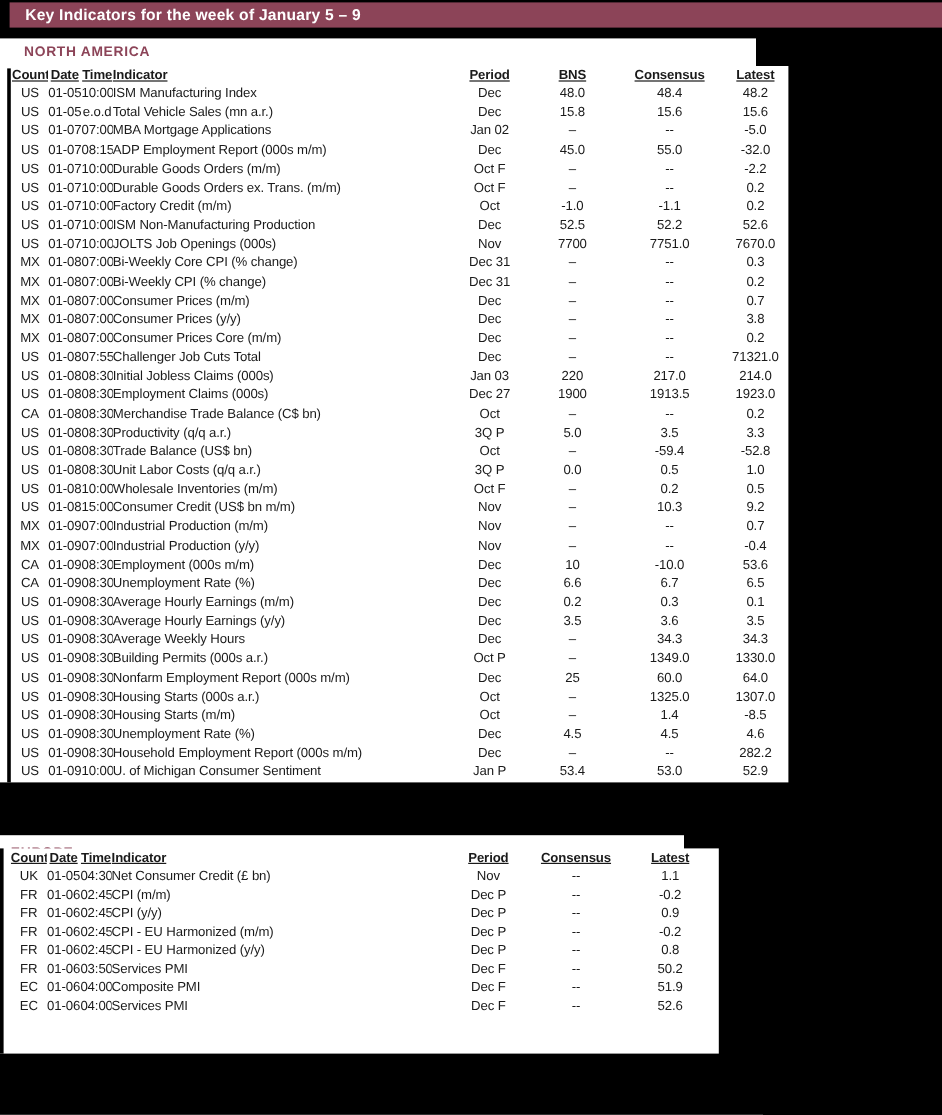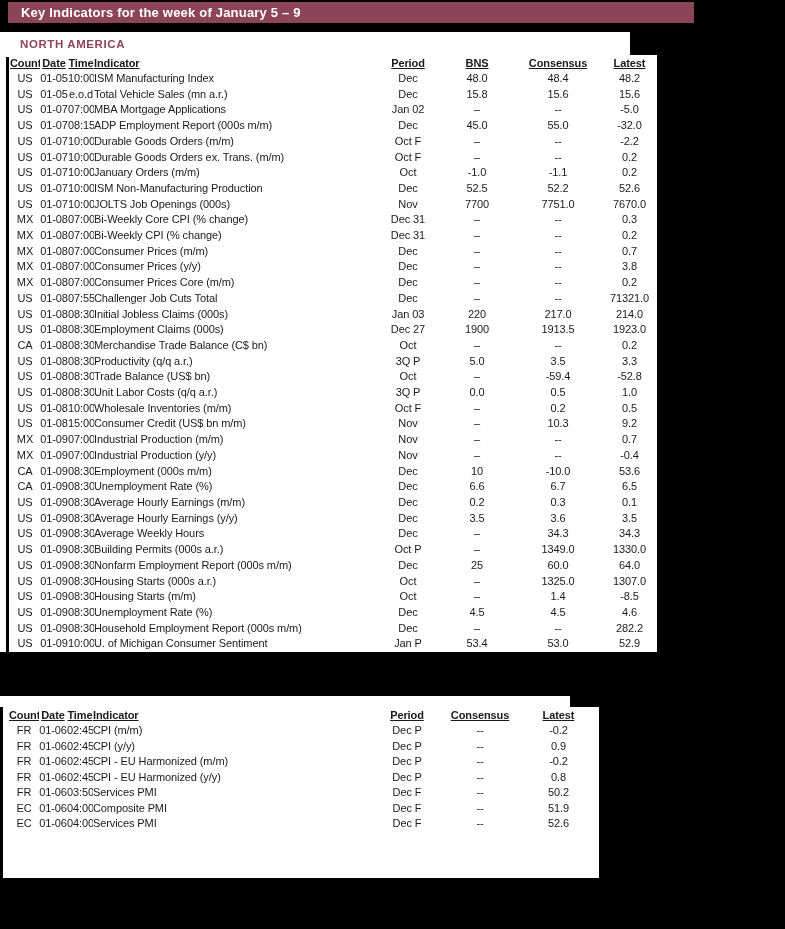--- a/index.html
+++ b/index.html
@@ -10,21 +10,21 @@
     --table-text:#1a1a1a;
   }
   html,body{margin:0;padding:0;}
   body{
     width:785px;height:929px;
     background:var(--page-bg);
     font-family:"Liberation Sans",sans-serif;
     position:relative;overflow:hidden;
   }
   .banner{
-    position:absolute;left:8px;top:2px;width:686px;height:21px;
+    position:absolute;left:8px;top:2px;width:777px;height:21px;
     background:var(--banner-bg);
     color:#ffffff;font-size:13px;font-weight:bold;letter-spacing:0.2px;
     line-height:21px;padding-left:13px;box-sizing:border-box;
     white-space:nowrap;
   }
   .band{
     position:absolute;left:0;background:var(--panel-bg);
     color:var(--section-text);font-weight:bold;font-size:11.5px;
     letter-spacing:0.6px;display:flex;align-items:center;
     padding-left:9px;box-sizing:border-box;white-space:nowrap;
@@ -152,21 +152,21 @@
           <td>Durable Goods Orders ex. Trans. (m/m)</td>
           <td>Oct F</td>
           <td>–</td>
           <td>--</td>
           <td>0.2</td>
         </tr>
         <tr>
           <td>US</td>
           <td>01-07</td>
           <td>10:00</td>
-          <td>January Orders (m/m)</td>
+          <td>Factory Credit (m/m)</td>
           <td>Oct</td>
           <td>-1.0</td>
           <td>-1.1</td>
           <td>0.2</td>
         </tr>
         <tr>
           <td>US</td>
           <td>01-07</td>
           <td>10:00</td>
           <td>ISM Non-Manufacturing Production</td>
@@ -490,20 +490,29 @@
           <th>Date</th>
           <th>Time</th>
           <th>Indicator</th>
           <th>Period</th>
           <th>Consensus</th>
           <th>Latest</th>
         </tr>
       </thead>
     <tbody>
         <tr>
+          <td>UK</td>
+          <td>01-05</td>
+          <td>04:30</td>
+          <td>Net Consumer Credit (£ bn)</td>
+          <td>Nov</td>
+          <td>--</td>
+          <td>1.1</td>
+        </tr>
+        <tr>
           <td>FR</td>
           <td>01-06</td>
           <td>02:45</td>
           <td>CPI (m/m)</td>
           <td>Dec P</td>
           <td>--</td>
           <td>-0.2</td>
         </tr>
         <tr>
           <td>FR</td>

